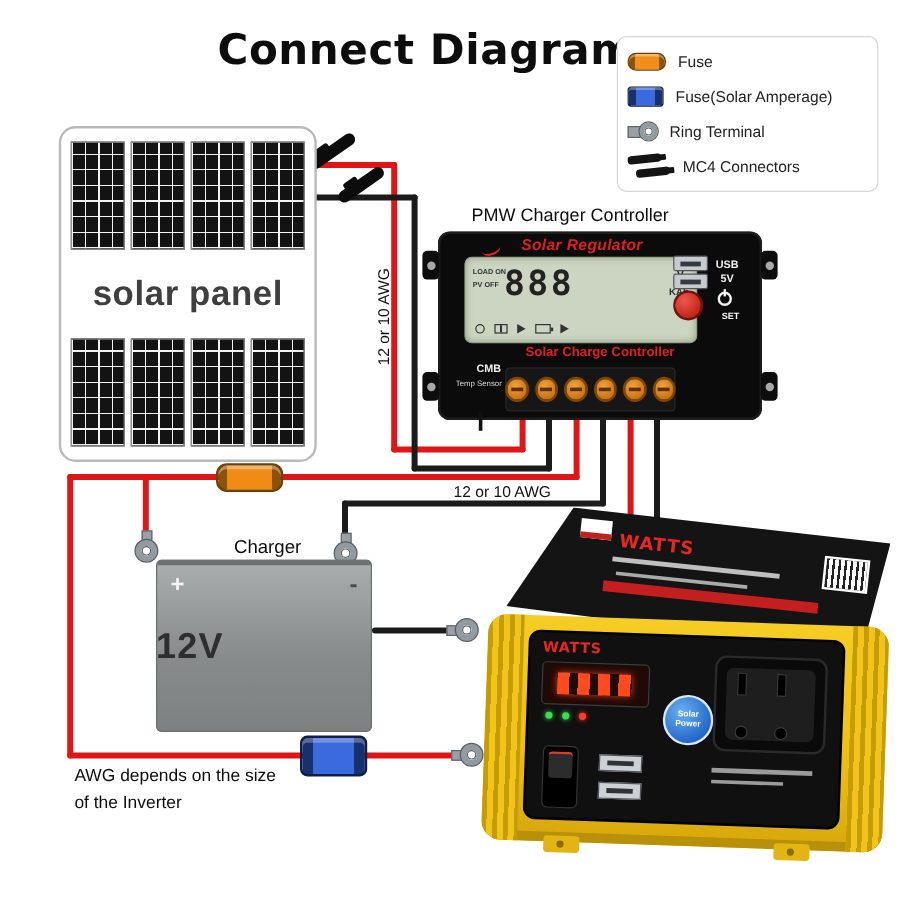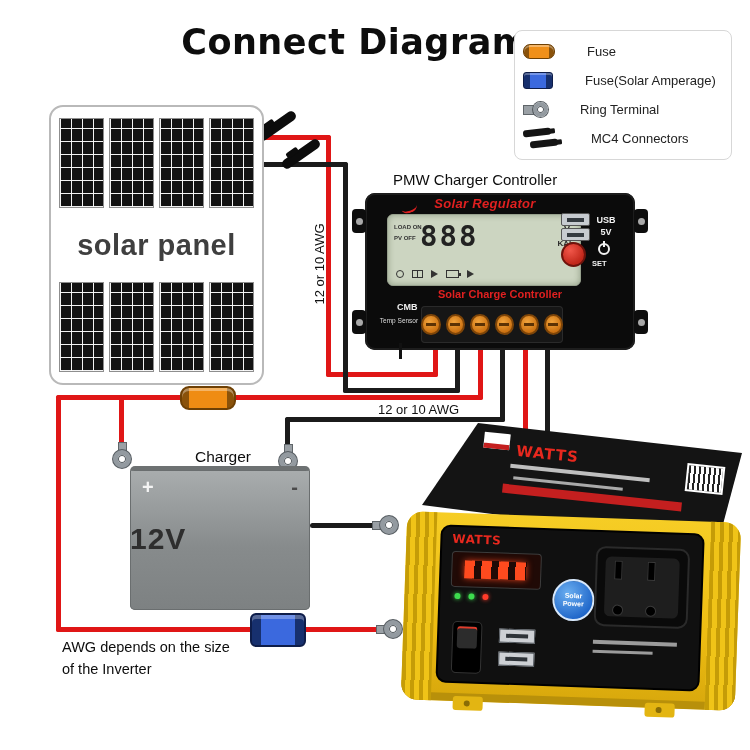--- a/index.html
+++ b/index.html
@@ -12,21 +12,21 @@
   
   .title{
     left:150px;top:22px;width:410px;text-align:center;
     font-family:"DejaVu Sans","Liberation Sans",sans-serif;
     font-size:35px;font-weight:800;letter-spacing:.5px;color:#0d0d0d;
   }
 
   
   .legend{left:514px;top:30px;width:200px;padding:6px 8px;border:1px solid #d7d7d7;border-radius:8px;background:#fff;}
   .legend-row{display:flex;align-items:center;gap:10px;height:29px;}
-  .legend-label{font-size:13px;color:#222;white-space:nowrap;margin-left:22px;}
+  .legend-label{font-size:13px;color:#222;white-space:nowrap;}
   .ic-fuse{width:30px;height:13px;border-radius:7px;flex:0 0 auto;
     background:linear-gradient(90deg,#8a520a 0 5px,#f0901a 5px 25px,#8a520a 25px);
     border:1px solid #6e4004;box-shadow:inset 0 2px 0 rgba(255,255,255,.35);}
   .ic-fuse-hi{width:28px;height:15px;border-radius:3px;flex:0 0 auto;
     background:linear-gradient(90deg,#17306e 0 6px,#3b69de 6px 22px,#17306e 22px);
     border:1px solid #0e1d49;box-shadow:inset 0 2px 0 rgba(255,255,255,.3);}
   .ic-ring{display:flex;align-items:center;flex:0 0 auto;}
   .ic-ring .st{width:9px;height:8px;background:#9aa0a5;border:1px solid #5f6569;}
   .ic-ring .rg{width:15px;height:15px;border:4px solid #939aa0;border-radius:50%;box-sizing:border-box;
     box-shadow:0 0 0 1px #565c61, inset 0 0 0 1px #565c61;margin-left:-1px;}
@@ -98,21 +98,21 @@
   .lcd-icons .arrow{width:0;height:0;border-top:4px solid transparent;border-bottom:4px solid transparent;border-left:7px solid #333;}
   .lcd-icons .batt{width:13px;height:8px;border:1px solid #333;box-sizing:border-box;position:relative;}
   .lcd-icons .batt::after{content:"";position:absolute;right:-3px;top:2px;width:2px;height:3px;background:#333;}
   .usb-port{position:absolute;width:27px;height:11px;background:#c7cbd0;border:1px solid #555;border-radius:2px;display:flex;align-items:center;justify-content:center;}
   .usb-port i{display:block;width:17px;height:4px;background:#343a40;}
   .usb-text{position:absolute;left:229px;top:22px;color:#f2f2f2;font-size:9px;font-weight:700;line-height:1.3;text-align:center;width:24px;}
   .set-btn{position:absolute;left:196px;top:49px;width:21px;height:21px;border-radius:50%;
     background:radial-gradient(circle at 35% 30%,#f1574a,#c1271a 70%);border:2px solid #6f130c;}
   .pwr{position:absolute;left:233px;top:50px;width:12px;height:12px;border:2px solid #f2f2f2;border-radius:50%;box-sizing:border-box;}
   .pwr::after{content:"";position:absolute;left:3px;top:-4px;width:2px;height:6px;background:#f2f2f2;}
-  .set-label{position:absolute;left:227px;top:66px;width:24px;text-align:left;color:#f2f2f2;font-size:7.5px;font-weight:700;}
+  .set-label{position:absolute;left:227px;top:66px;width:24px;text-align:right;color:#f2f2f2;font-size:7.5px;font-weight:700;}
   .ctrl-sub{position:absolute;left:0;top:95px;width:270px;text-align:center;color:#e02020;font-size:11px;font-weight:700;}
   .cmb{position:absolute;left:32px;top:109px;color:#f0f0f0;font-size:9px;font-weight:700;}
   .tblock{position:absolute;left:56px;top:113px;width:142px;height:37px;background:#161616;border-radius:4px;
     display:flex;align-items:center;justify-content:center;gap:5px;box-shadow:inset 0 0 0 1px #2a2a2a;}
   .term{width:17px;height:17px;border-radius:50%;background:radial-gradient(circle at 40% 35%,#f2a43c,#c96f10 75%);
     border:2px solid #7e4508;box-sizing:content-box;display:flex;align-items:center;justify-content:center;}
   .term i{display:block;width:10px;height:3px;background:#5c3204;}
   .temp{position:absolute;left:14px;top:124px;width:40px;color:#ddd;font-size:6.5px;line-height:1.3;text-align:center;}
   .temp-wire{position:absolute;left:34px;top:150px;width:3px;height:16px;background:#111;}
 

